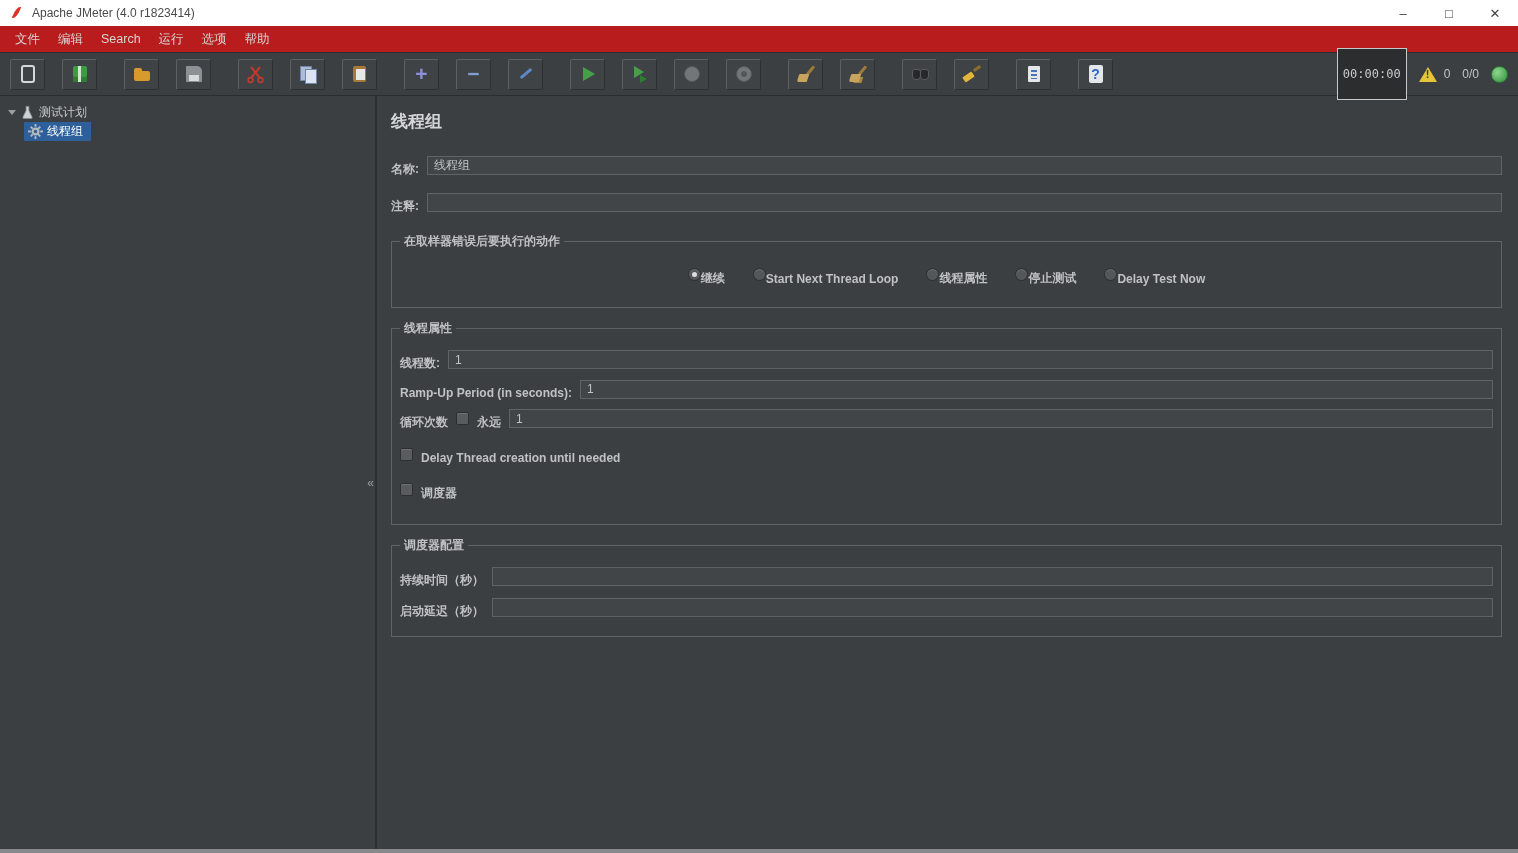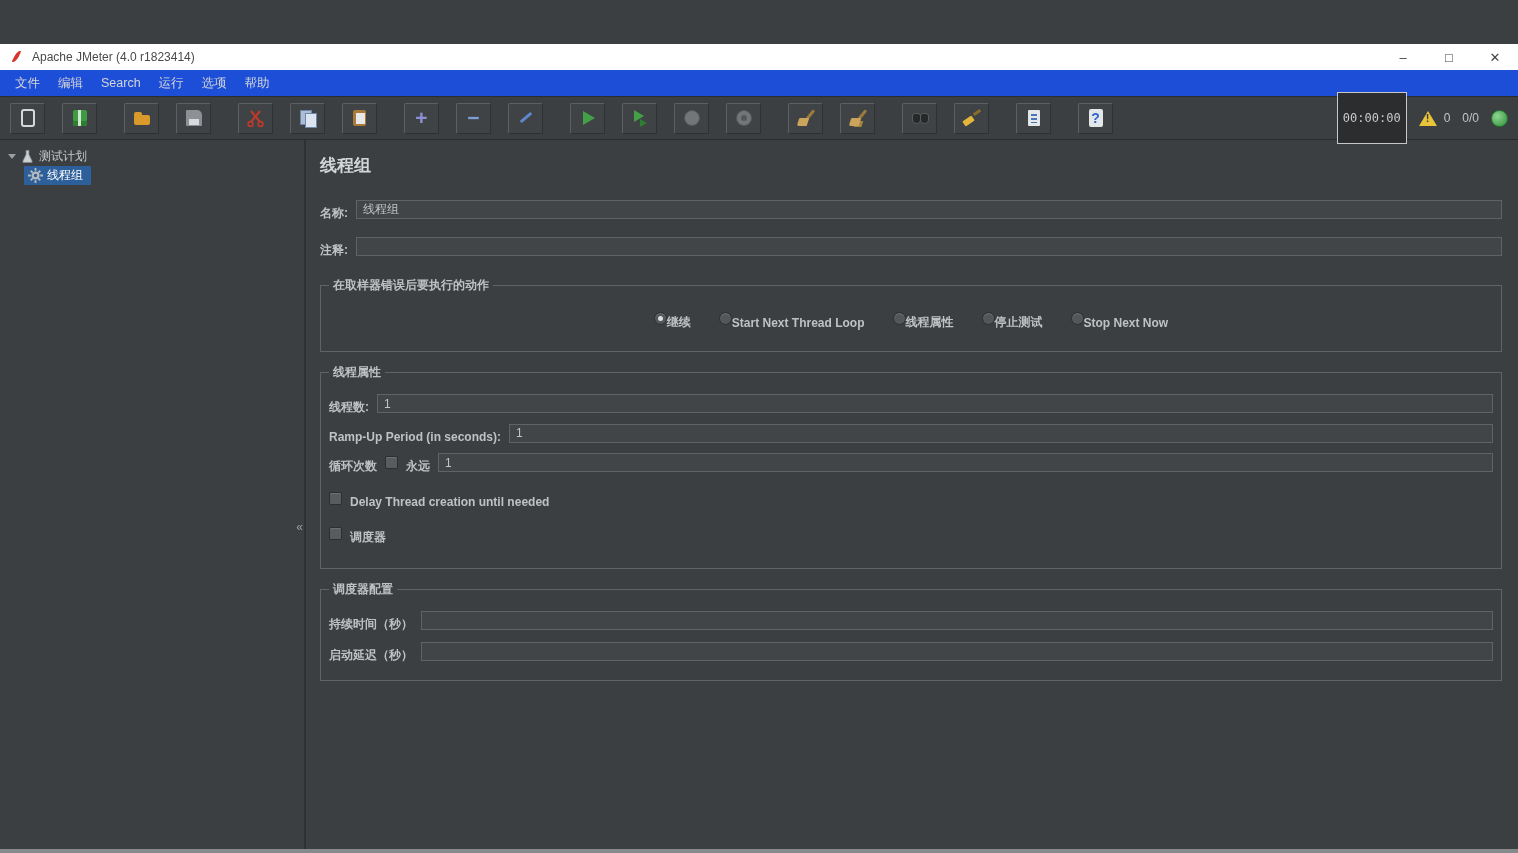--- a/index.html
+++ b/index.html
@@ -1,31 +1,31 @@
 <!DOCTYPE html>
 <html><head>
 <meta charset="utf-8">
 <style>
   * { box-sizing: border-box; }
   body { margin:0; background:#2b2d2e; }
   .app { width:1518px; height:853px; display:flex; flex-direction:column; overflow:hidden;
          font-family:"Liberation Sans","DejaVu Sans",sans-serif; color:#bbbdbf; background:#3c3f41; }
 
   
-  .titlebar { height:26px; background:#ffffff; display:flex; align-items:center; flex:0 0 auto;margin-top:44px; }
+  .titlebar { height:26px; background:#ffffff; display:flex; align-items:center; flex:0 0 auto; }
   .feather { width:14px; height:16px; margin:0 8px 0 10px; position:relative; }
   .feather::before { content:''; position:absolute; left:4px; top:1px; width:5px; height:13px;
                      background:#d8342c; border-radius:90% 0 90% 0; transform:rotate(20deg); }
   .title-text { font-size:12px; color:#4a4a4a; }
   .win-controls { margin-left:auto; display:flex; height:100%; }
   .win-btn { width:46px; height:100%; display:flex; align-items:center; justify-content:center;
              color:#444; font-size:13px; cursor:default; }
 
   
-  .menubar { height:27px; background:#1d4ed8; display:flex; align-items:center; padding-left:6px;
+  .menubar { height:27px; background:#b91c1c; display:flex; align-items:center; padding-left:6px;
              border-bottom:1px solid #2a2c2d; flex:0 0 auto; }
   .menu-item { padding:4px 9px; font-size:12.5px; color:#d4d6d8; cursor:default; }
 
   
   .toolbar { height:43px; background:#3c3f41; display:flex; align-items:center; padding:0 10px;
              border-bottom:1px solid #2a2c2d; flex:0 0 auto; }
   .tb-btn { width:35px; height:31px; margin-right:17px; flex:0 0 auto; background:#3f4345;
             border:1px solid; border-color:#5c6063 #2e3132 #2e3132 #5c6063; border-radius:2px;
             display:flex; align-items:center; justify-content:center; padding:0; cursor:default; }
   .tb-btn.grp { margin-left:10px; }
@@ -89,21 +89,21 @@
   .warn-wrap { display:flex; align-items:center; gap:7px; }
   .warn-tri { width:0; height:0; border-left:9px solid transparent; border-right:9px solid transparent;
               border-bottom:15px solid #e8c437; position:relative; }
   .warn-tri::after { content:'!'; position:absolute; left:-2px; top:1px; color:#3c3f41; font-size:11px; font-weight:bold; }
   .count { font-size:12px; color:#c2c4c6; }
   .status-globe { width:17px; height:17px; border-radius:50%; border:1px solid #267a30;
                   background:radial-gradient(circle at 35% 35%, #8fd68f, #2f8f3a); }
 
   
   .content { flex:1; display:flex; min-height:0; }
-  .tree-panel { width:306px; flex:0 0 auto; border-right:2px solid #2e3132; position:relative; padding-top:7px; }
+  .tree-panel { width:377px; flex:0 0 auto; border-right:2px solid #2e3132; position:relative; padding-top:7px; }
   .tree-row { display:flex; align-items:center; height:19px; font-size:12px; color:#c8cacb; cursor:default; }
   .expander { width:14px; margin-left:5px; display:flex; justify-content:center; }
   .expander::before { content:''; border-top:5px solid #9a9ea1; border-left:4px solid transparent;
                       border-right:4px solid transparent; }
   .tree-icon { width:16px; height:16px; margin-right:4px; display:inline-flex; align-items:center; justify-content:center; }
   .sel-box { display:inline-flex; align-items:center; background:#2d5f9a; padding:1px 8px 1px 3px;
              color:#fff; margin-left:24px; cursor:default; }
   .split-handle { position:absolute; right:1px; top:380px; color:#9a9ea1; font-size:12px; cursor:default; }
 
   .main-panel { flex:1; padding:12px 16px 0 14px; overflow:hidden; display:flex; flex-direction:column; }
@@ -282,21 +282,21 @@
           <label class="radio-opt">
             <span class="radio"></span>
             <span class="lbl">线程属性</span>
           </label>
           <label class="radio-opt">
             <span class="radio"></span>
             <span class="lbl">停止测试</span>
           </label>
           <label class="radio-opt">
             <span class="radio"></span>
-            <span class="lbl">Stop Next Now</span>
+            <span class="lbl">Delay Test Now</span>
           </label>
         </div>
       </fieldset>
 
       <fieldset>
         <legend>线程属性</legend>
         <div class="form-row">
           <span class="lbl">线程数:</span>
           <input class="field" type="text" value="1" style="">
         </div>

